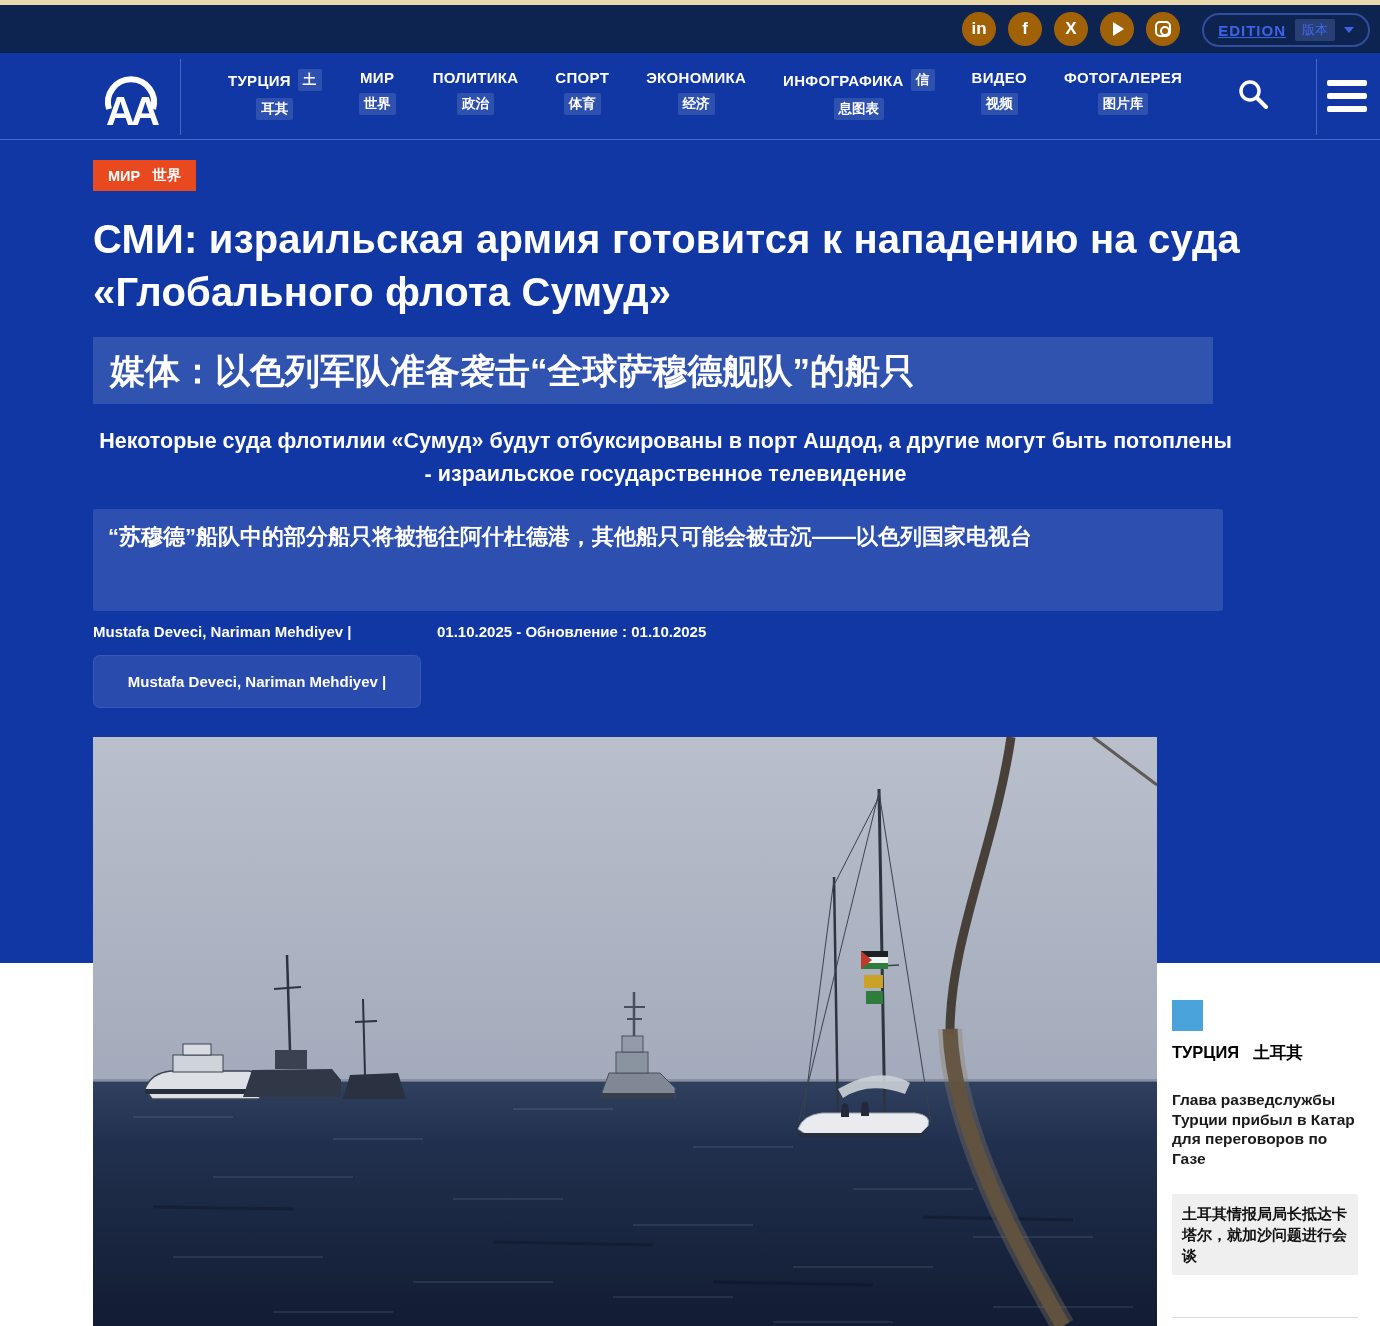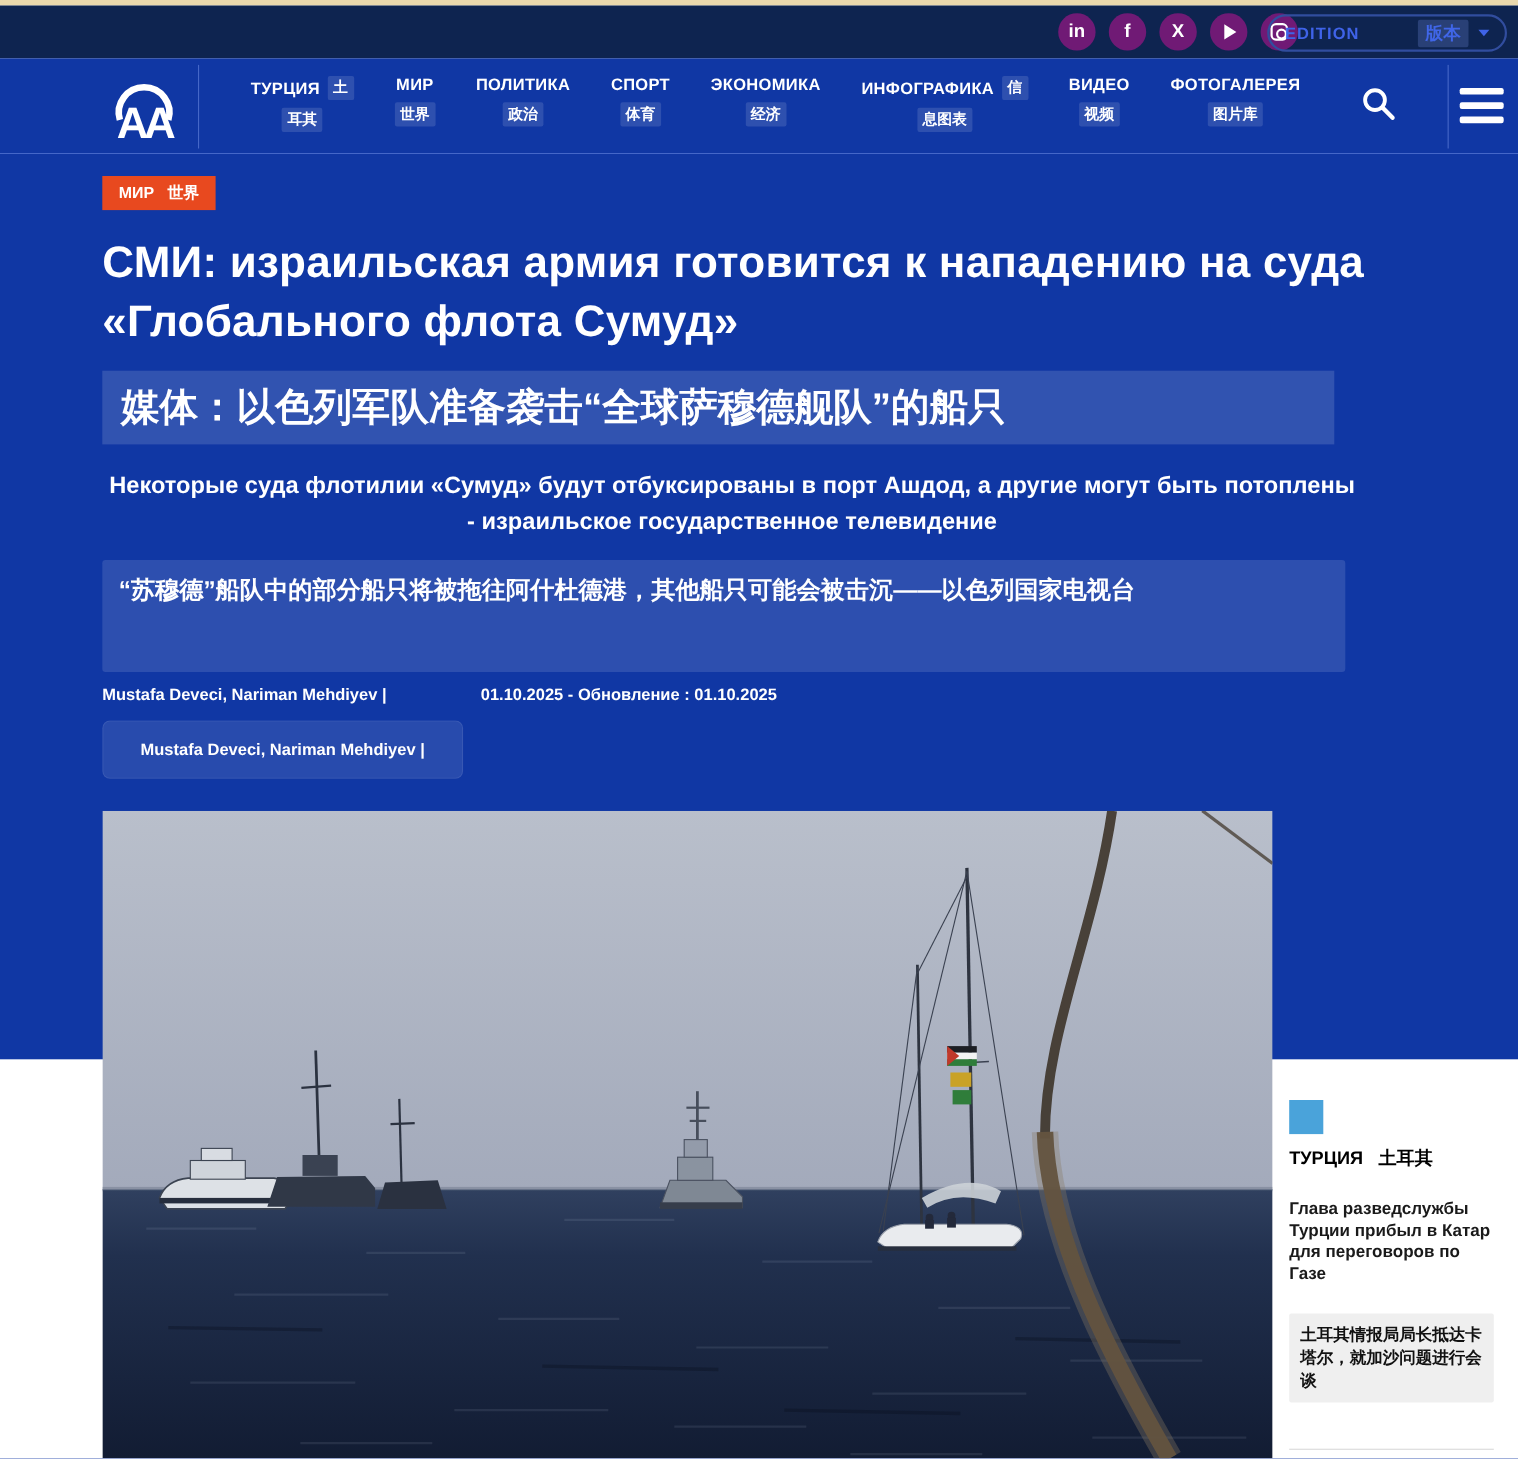--- a/index.html
+++ b/index.html
@@ -6,34 +6,34 @@
   html,body { width:1380px; height:1326px; }
   body {
     position:relative; overflow:hidden; background:#ffffff;
     font-family:"Liberation Sans", sans-serif;
   }
   
   .top-strip { position:absolute; left:0; top:0; width:1380px; height:5px; background:#ead9ad; }
   .topbar { position:absolute; left:0; top:5px; width:1380px; height:48px; background:#0e2450; }
   .socials { position:absolute; right:200px; top:7px; display:flex; gap:12px; }
   .soc {
-    width:34px; height:34px; border-radius:50%; background:#701a75; color:#fff;
+    width:34px; height:34px; border-radius:50%; background:#a16207; color:#fff;
     display:flex; align-items:center; justify-content:center;
     font-weight:bold; font-size:17px; cursor:pointer; text-decoration:none;
   }
   .yt-shape { width:0; height:0; border-left:11px solid #fff; border-top:7px solid transparent; border-bottom:7px solid transparent; margin-left:3px; }
   .ig-shape { width:16px; height:16px; border:2px solid #fff; border-radius:5px; position:relative; display:block; }
   .ig-shape::after { content:""; position:absolute; left:3px; top:3px; width:6px; height:6px; border:2px solid #fff; border-radius:50%; }
   .edition {
     position:absolute; right:10px; top:8px; height:34px; min-width:158px;
     background:transparent; border:2px solid #314d9e; border-radius:17px;
     display:flex; align-items:center; gap:9px; padding:0 14px; cursor:pointer;
   }
-  .edition .ed-label { color:#3f63e8; font-weight:bold; font-size:15px; letter-spacing:1px; }
-  .edition .ed-zh { background:rgba(110,135,220,0.28); color:#4066e8; font-weight:bold; font-size:16px; padding:2px 7px; border-radius:2px;margin-left:44px; }
+  .edition .ed-label { color:#3f63e8; font-weight:bold; font-size:15px; letter-spacing:1px;text-decoration:underline; }
+  .edition .ed-zh { background:rgba(110,135,220,0.28); color:#4066e8; font-weight:normal; font-size:13px; padding:2px 7px; border-radius:2px; }
   .edition .caret { width:0; height:0; border-left:5px solid transparent; border-right:5px solid transparent; border-top:6px solid #3f63e8; }
 
   
   .main-blue { position:absolute; left:0; top:53px; width:1380px; height:910px; background:#1037a4; }
 
   
   .nav { position:absolute; left:0; top:0; width:1380px; height:87px; border-bottom:1px solid rgba(150,175,255,0.4); }
   .logo { position:absolute; left:96px; top:8px; width:70px; height:72px; cursor:pointer; }
   .vdiv { position:absolute; top:6px; width:1px; height:76px; background:rgba(150,175,255,0.4); }
   .d1 { left:180px; } .d2 { left:1316px; }

